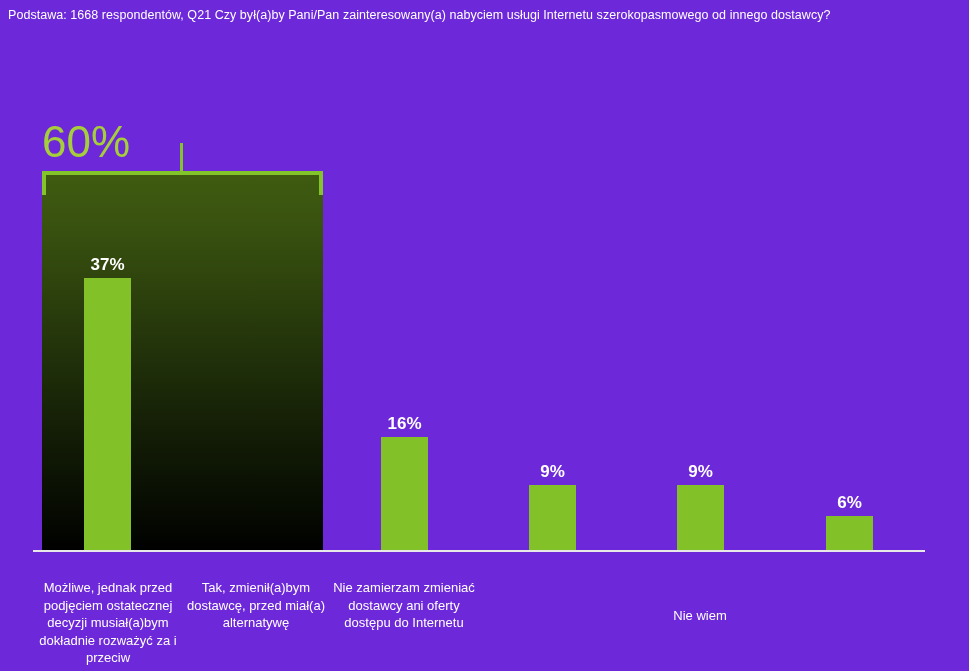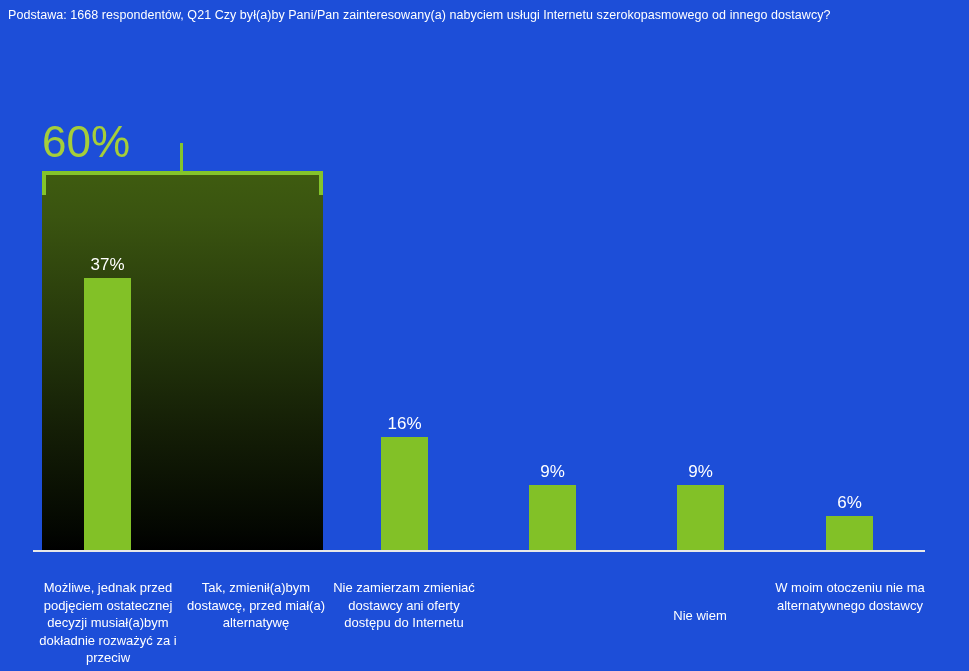--- a/index.html
+++ b/index.html
@@ -14,21 +14,21 @@
     font-family: "Liberation Sans", sans-serif;
     color: #ffffff;
     position: relative;
   }
 
   #chart-root {
     position: absolute;
     left: 0; top: 0;
     width: 969px;
     height: 671px;
-    background: #1d4ed8;
+    background: #6d28d9;
   }
 
   
   .base-note {
     position: absolute;
     left: 8px;
     top: 7px;
     width: 940px;
     font-size: 12.5px;
     line-height: 16px;
@@ -127,20 +127,21 @@
     width: 892px;
     height: 1.5px;
     background: #e8e8e8;
   }
   .bars-layer {
     position: absolute;
     left: 0;
     top: 0;
     width: 843px;
     height: 551px;
+    font-weight: bold;
   }
   .bar-wrap {
     position: absolute;
     bottom: 0;
     height: 551px;
   }
   .bar-rect {
     position: absolute;
     bottom: 0;
     left: 0;
@@ -224,17 +225,16 @@
 
     </div>
 
     <div class="axis-line"></div>
 
     <div class="cat-labels">
       <div class="cat-label" style="left:33px; width:150px;">Możliwe, jednak przed podjęciem ostatecznej decyzji musiał(a)bym dokładnie rozważyć za i przeciw</div>
       <div class="cat-label" style="left:182px; width:148px;">Tak, zmienił(a)bym dostawcę, przed miał(a) alternatywę</div>
       <div class="cat-label" style="left:330px; width:148px;">Nie zamierzam zmieniać dostawcy ani oferty dostępu do Internetu</div>
       <div class="cat-label" style="left:626px; width:148px;margin-top:28px;">Nie wiem</div>
-      <div class="cat-label" style="left:775px; width:150px;">W moim otoczeniu nie ma alternatywnego dostawcy</div>
     </div>
 
   </div>
 </div>
 
 </body></html>

